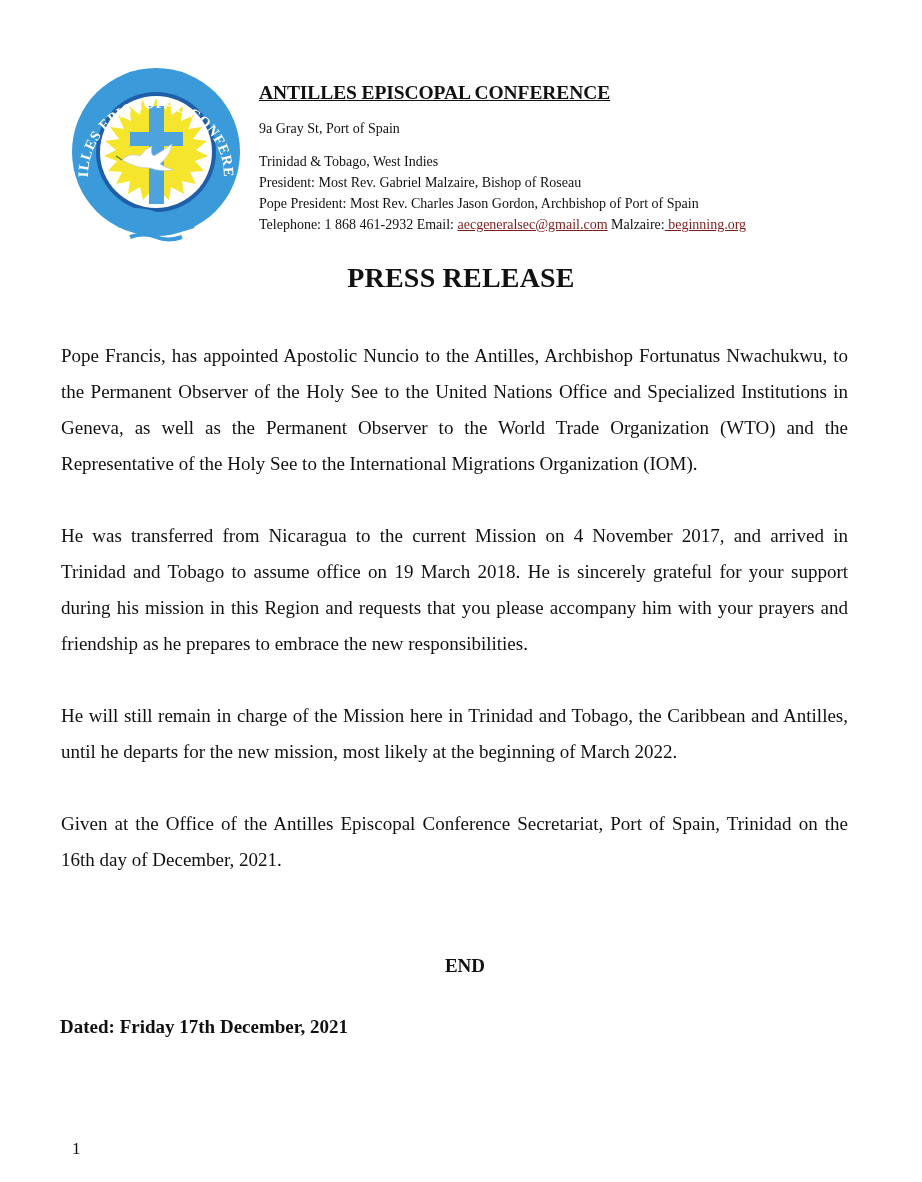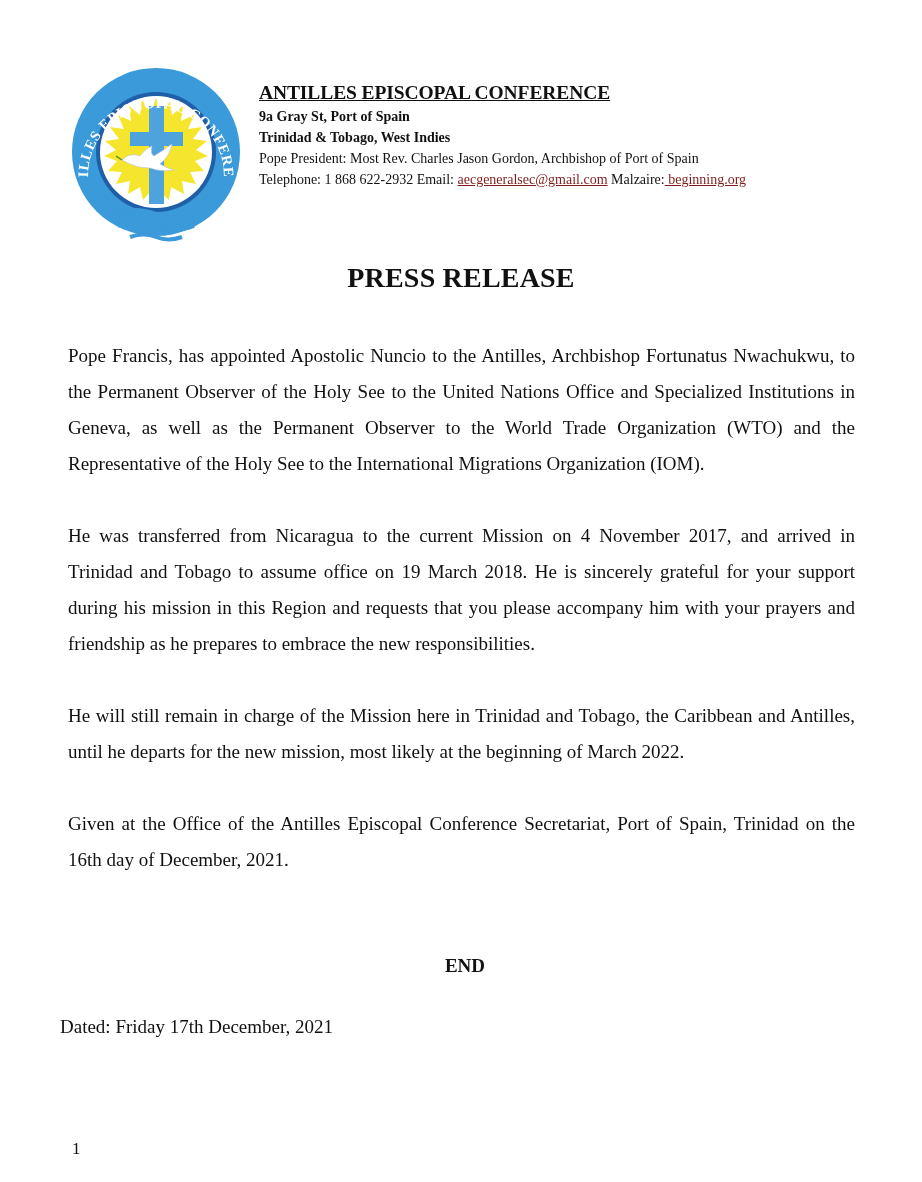--- a/index.html
+++ b/index.html
@@ -33,38 +33,38 @@
     font-size: 19.5px;
     text-decoration: underline;
     line-height: 26px;
     letter-spacing: -0.1px;
   }
   .lh-line {
     font-size: 14px;
     line-height: 21px;
     white-space: nowrap;
   }
-  .lh-bold { font-weight: bold; }
+  .lh-bold { font-weight: normal; margin-top: 12px; }
   .link {
     color: #7f1d1d;
     text-decoration: underline;
   }
   .title {
     position: absolute;
     left: 0;
     width: 922px;
     top: 262px;
     text-align: center;
     font-weight: bold;
     font-size: 28px;
     letter-spacing: 0.2px;
   }
   .body-text {
     position: absolute;
-    left: 68px;
+    left: 61px;
     width: 787px;
     top: 338px;
   }
   .para {
     font-size: 19px;
     line-height: 36px;
     text-align: justify;
     margin: 0 0 36px 0;
   }
   .end {
@@ -73,21 +73,21 @@
     width: 930px;
     top: 955px;
     text-align: center;
     font-weight: bold;
     font-size: 19px;
   }
   .dated {
     position: absolute;
     left: 60px;
     top: 1016px;
-    font-weight: normal;
+    font-weight: bold;
     font-size: 19px;
   }
   .page-num {
     position: absolute;
     left: 72px;
     top: 1139px;
     font-size: 17px;
   }
 </style>
 </head>
@@ -130,23 +130,24 @@
     <text font-family="Liberation Serif, serif" font-weight="bold" font-size="14.5" fill="#ffffff" letter-spacing="0.6">
       <textPath href="#ringPath" startOffset="50%" text-anchor="middle" id="ring-text-path">ANTILLES EPISCOPAL CONFERENCE</textPath>
     </text>
   </svg>
 </div>
 
 <div class="letterhead">
   <div class="org-name">ANTILLES EPISCOPAL CONFERENCE</div>
   <div class="lh-line lh-bold">9a Gray St, Port of Spain</div>
   <div class="lh-line lh-bold">Trinidad &amp; Tobago, West Indies</div>
+  <div class="lh-line">President: Most Rev. Gabriel Malzaire, Bishop of Roseau</div>
   <div class="lh-line">Pope President: Most Rev. Charles Jason Gordon, Archbishop of Port of Spain</div>
   <div class="lh-line">
-    <span>Telephone: 1 868 622-2932 Email: </span><a class="link">aecgeneralsec@gmail.com</a><span> Malzaire:</span><a class="link"> beginning.org</a>
+    <span>Telephone: 1 868 461-2932 Email: </span><a class="link">aecgeneralsec@gmail.com</a><span> Malzaire:</span><a class="link"> beginning.org</a>
   </div>
 </div>
 
 <div class="title">PRESS RELEASE</div>
 
 <div class="body-text">
   <p class="para">Pope Francis, has appointed Apostolic Nuncio to the Antilles, Archbishop Fortunatus Nwachukwu, to the Permanent Observer of the Holy See to the United Nations Office and Specialized Institutions in Geneva, as well as the Permanent Observer to the World Trade Organization (WTO) and the Representative of the Holy See to the International Migrations Organization (IOM).</p>
   <p class="para">He was transferred from Nicaragua to the current Mission on 4 November 2017, and arrived in Trinidad and Tobago to assume office on 19 March 2018. He is sincerely grateful for your support during his mission in this Region and requests that you please accompany him with your prayers and friendship as he prepares to embrace the new responsibilities.</p>
   <p class="para">He will still remain in charge of the Mission here in Trinidad and Tobago, the Caribbean and Antilles, until he departs for the new mission, most likely at the beginning of March 2022.</p>
   <p class="para">Given at the Office of the Antilles Episcopal Conference Secretariat, Port of Spain, Trinidad on the 16th day of December, 2021.</p>

